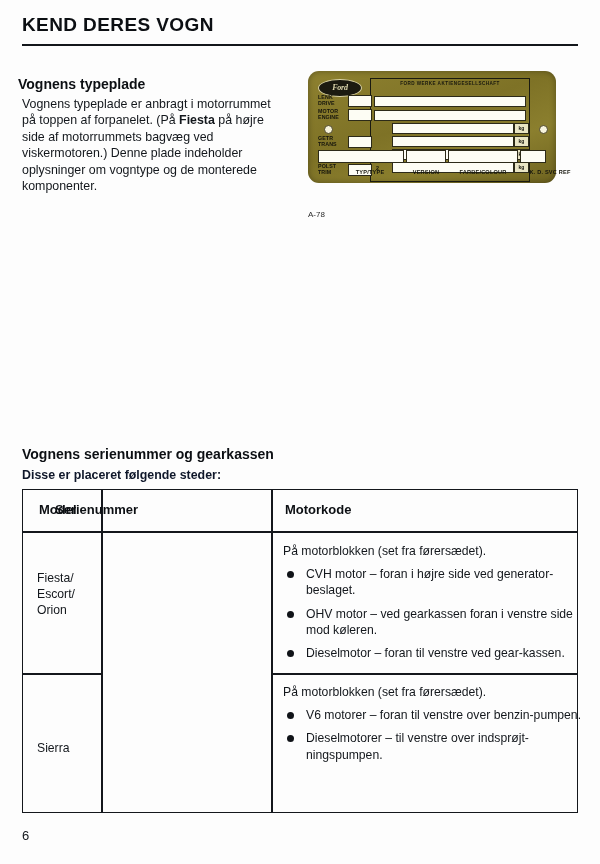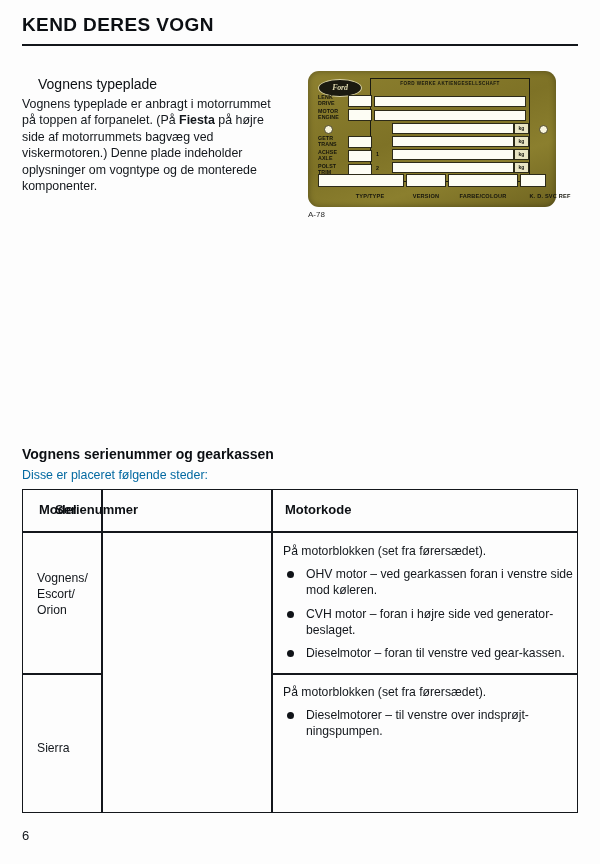--- a/index.html
+++ b/index.html
@@ -36,44 +36,44 @@
     left: 22px;
     top: 44px;
     width: 556px;
     height: 2px;
     background: #13161b;
   }
 
   
   .section-heading {
     position: absolute;
-    left: 38px;
+    left: 18px;
     top: 76px;
     font-size: 14px;
-    font-weight: normal;
+    font-weight: bold;
     color: #0c0f13;
   }
   .body-text {
     position: absolute;
     left: 22px;
     top: 96px;
     width: 252px;
     font-size: 12.4px;
     line-height: 16.4px;
     color: #13171c;
   }
   .body-text b { font-weight: bold; margin-top: 30px; }
 
   
   .figure {
     position: absolute;
     left: 308px;
     top: 71px;
     width: 248px;
-    height: 136px;
+    height: 112px;
   }
   .plate {
     position: absolute;
     inset: 0;
     background: linear-gradient(160deg, #8e8130 0%, #7e7226 45%, #8b7f2e 70%, #6f6420 100%);
     border-radius: 11px;
     box-shadow: inset 0 0 6px rgba(0,0,0,0.35);
   }
   .plate-inner {
     position: absolute;
@@ -205,21 +205,22 @@
     top: 446px;
     font-size: 14px;
     font-weight: bold;
     color: #0c0f13;
   }
   .intro-line {
     position: absolute;
     left: 22px;
     top: 468px;
     font-size: 12.4px;
-    color: #0369a1;
+    color: #0f172a;
+    font-weight: bold;
   }
 
   
   .tbl {
     position: absolute;
     left: 22px;
     top: 489px;
     width: 556px;
     height: 324px;
     border: 1.6px solid #14171c;
@@ -367,34 +368,35 @@
     <div class="v1"></div>
     <div class="v2"></div>
     <div class="hhdr"></div>
     <div class="hsplit-model"></div>
     <div class="hsplit-motor"></div>
 
     <div class="th" style="left:16px;">Model</div>
     <div class="th" style="left:32px;">Serienummer</div>
     <div class="th" style="left:262px;">Motorkode</div>
 
-    <div class="cell-model" style="left:14px; top:80px; white-space:pre-line;">Vognens/
+    <div class="cell-model" style="left:14px; top:80px; white-space:pre-line;">Fiesta/
 Escort/
 Orion</div>
     <div class="cell-model" style="left:14px; top:250px;">Sierra</div>
 
 
     <div class="mc" style="top:53px;">
       <p class="lead">På motorblokken (set fra førersædet).</p>
+      <div class="bl"><span class="dot"></span><span>CVH motor – foran i højre side ved generator-beslaget.</span></div>
       <div class="bl"><span class="dot"></span><span>OHV motor – ved gearkassen foran i venstre side mod køleren.</span></div>
-      <div class="bl"><span class="dot"></span><span>CVH motor – foran i højre side ved generator-beslaget.</span></div>
       <div class="bl"><span class="dot"></span><span>Dieselmotor – foran til venstre ved gear-kassen.</span></div>
     </div>
 
     <div class="mc" style="top:194px;">
       <p class="lead">På motorblokken (set fra førersædet).</p>
+      <div class="bl"><span class="dot"></span><span>V6 motorer – foran til venstre over benzin-pumpen.</span></div>
       <div class="bl"><span class="dot"></span><span>Dieselmotorer – til venstre over indsprøjt-ningspumpen.</span></div>
     </div>
   </div>
 
   <div class="page-number">6</div>
 
 </div>
 
 </body></html>

